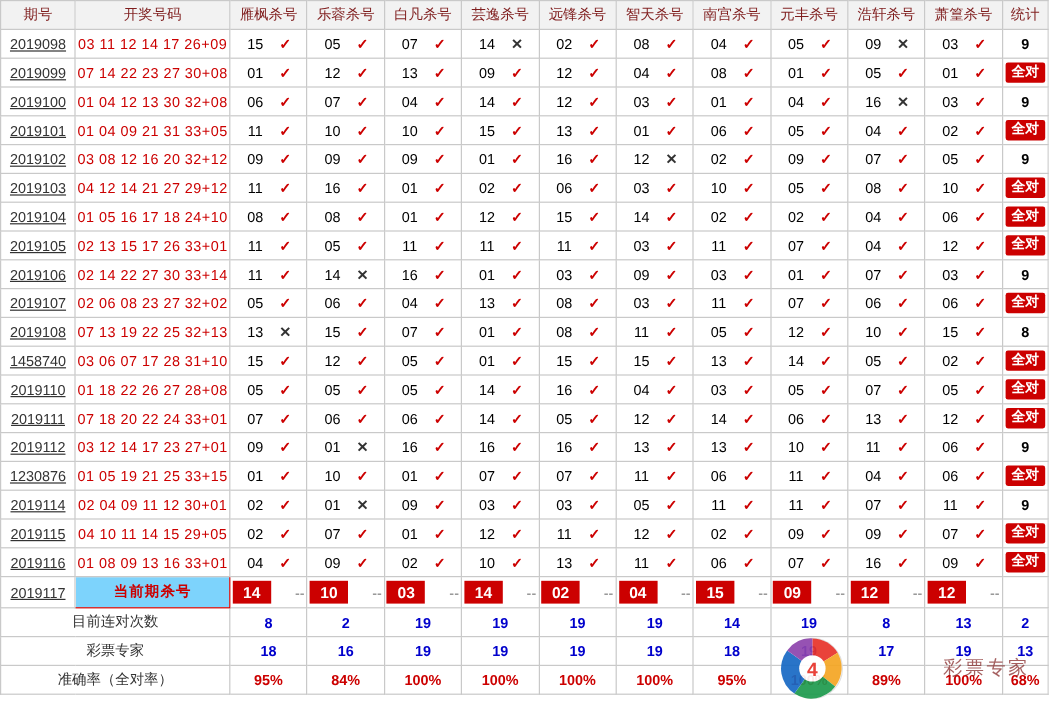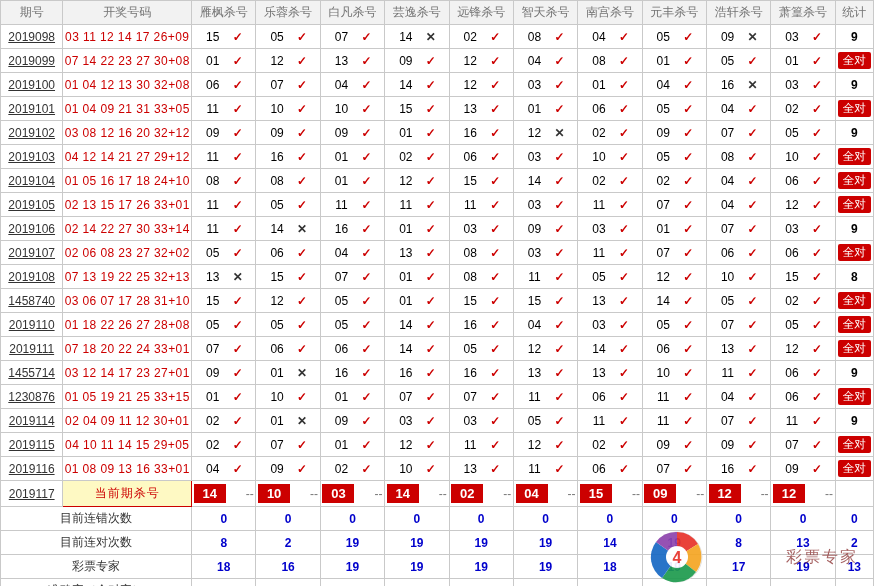--- a/index.html
+++ b/index.html
@@ -12,52 +12,52 @@
     height:23px;
     text-align:center;
     vertical-align:middle;
     font-size:12px;
     white-space:nowrap;
     overflow:hidden;
   }
   thead th{
     background:#f2f2f2;
     font-weight:normal;
-    color:#737373;
+    color:#7f1d1d;
     height:24px;
     font-size:12.5px;
     font-family:Liberation Mono, monospace;
   }
   td.issue{color:#333;font-size:12px;text-decoration:underline;}
   td.nums{color:#cc0000;font-weight:normal;font-size:12.5px;letter-spacing:0.4px;}
   .killcell{position:relative;}
   .killwrap{display:flex;align-items:center;justify-content:center;gap:10px;}
   .kv{display:inline-block;min-width:18px;text-align:center;}
   .mark{display:inline-block;width:12px;text-align:center;font-weight:bold;}
   .ok{color:#cc0000;}
   .no{color:#333;}
   td.stat{font-weight:bold;}
   .badge{
     display:inline-block;
     background:#cc0000;
     color:#fff;
     font-size:11.5px;
     padding:1px 5px;
     border-radius:2px;
-    font-weight:normal;
+    font-weight:bold;
     line-height:15px;
   }
   .statnum{color:#000;font-weight:bold;}
   
   tr.current td{height:25px;}
   tr.current .issue{color:#333;}
   .cur-label{
-    background:#fef9c3;
+    background:#7dd3fc;
     color:#cc0000;
-    font-weight:normal;
+    font-weight:bold;
     letter-spacing:1px;
     border:1px solid #cc0000 !important;
   }
   .curnum{
     display:inline-block;
     background:#cc0000;
     color:#ffffff;
     font-weight:bold;
     font-size:13px;
     padding:2px 6px;
@@ -1032,21 +1032,21 @@
           </td>
           <td class="killcell">
             <div class="killwrap">
               <span class="kv">12</span>
               <span class="mark ok">✓</span>
             </div>
           </td>
           <td class="stat"><span class="badge">全对</span></td>
         </tr>
         <tr>
-          <td class="issue">1455714</td>
+          <td class="issue">2019112</td>
           <td class="nums">03 12 14 17 23 27+01</td>
           <td class="killcell">
             <div class="killwrap">
               <span class="kv">09</span>
               <span class="mark ok">✓</span>
             </div>
           </td>
           <td class="killcell">
             <div class="killwrap">
               <span class="kv">01</span>
@@ -1420,34 +1420,20 @@
               <span class="dash">--</span>
             </div>
           </td>
           <td>
             <div class="killwrap">
               <span class="curnum">12</span>
               <span class="dash">--</span>
             </div>
           </td>
           <td></td>
-        </tr>
-        <tr class="summary">
-          <td class="sumlabel" colspan="2">目前连错次数</td>
-          <td class="sumval">0</td>
-          <td class="sumval">0</td>
-          <td class="sumval">0</td>
-          <td class="sumval">0</td>
-          <td class="sumval">0</td>
-          <td class="sumval">0</td>
-          <td class="sumval">0</td>
-          <td class="sumval">0</td>
-          <td class="sumval">0</td>
-          <td class="sumval">0</td>
-          <td class="sumval">0</td>
         </tr>
         <tr class="summary">
           <td class="sumlabel" colspan="2">目前连对次数</td>
           <td class="sumval">8</td>
           <td class="sumval">2</td>
           <td class="sumval">19</td>
           <td class="sumval">19</td>
           <td class="sumval">19</td>
           <td class="sumval">19</td>
           <td class="sumval">14</td>

